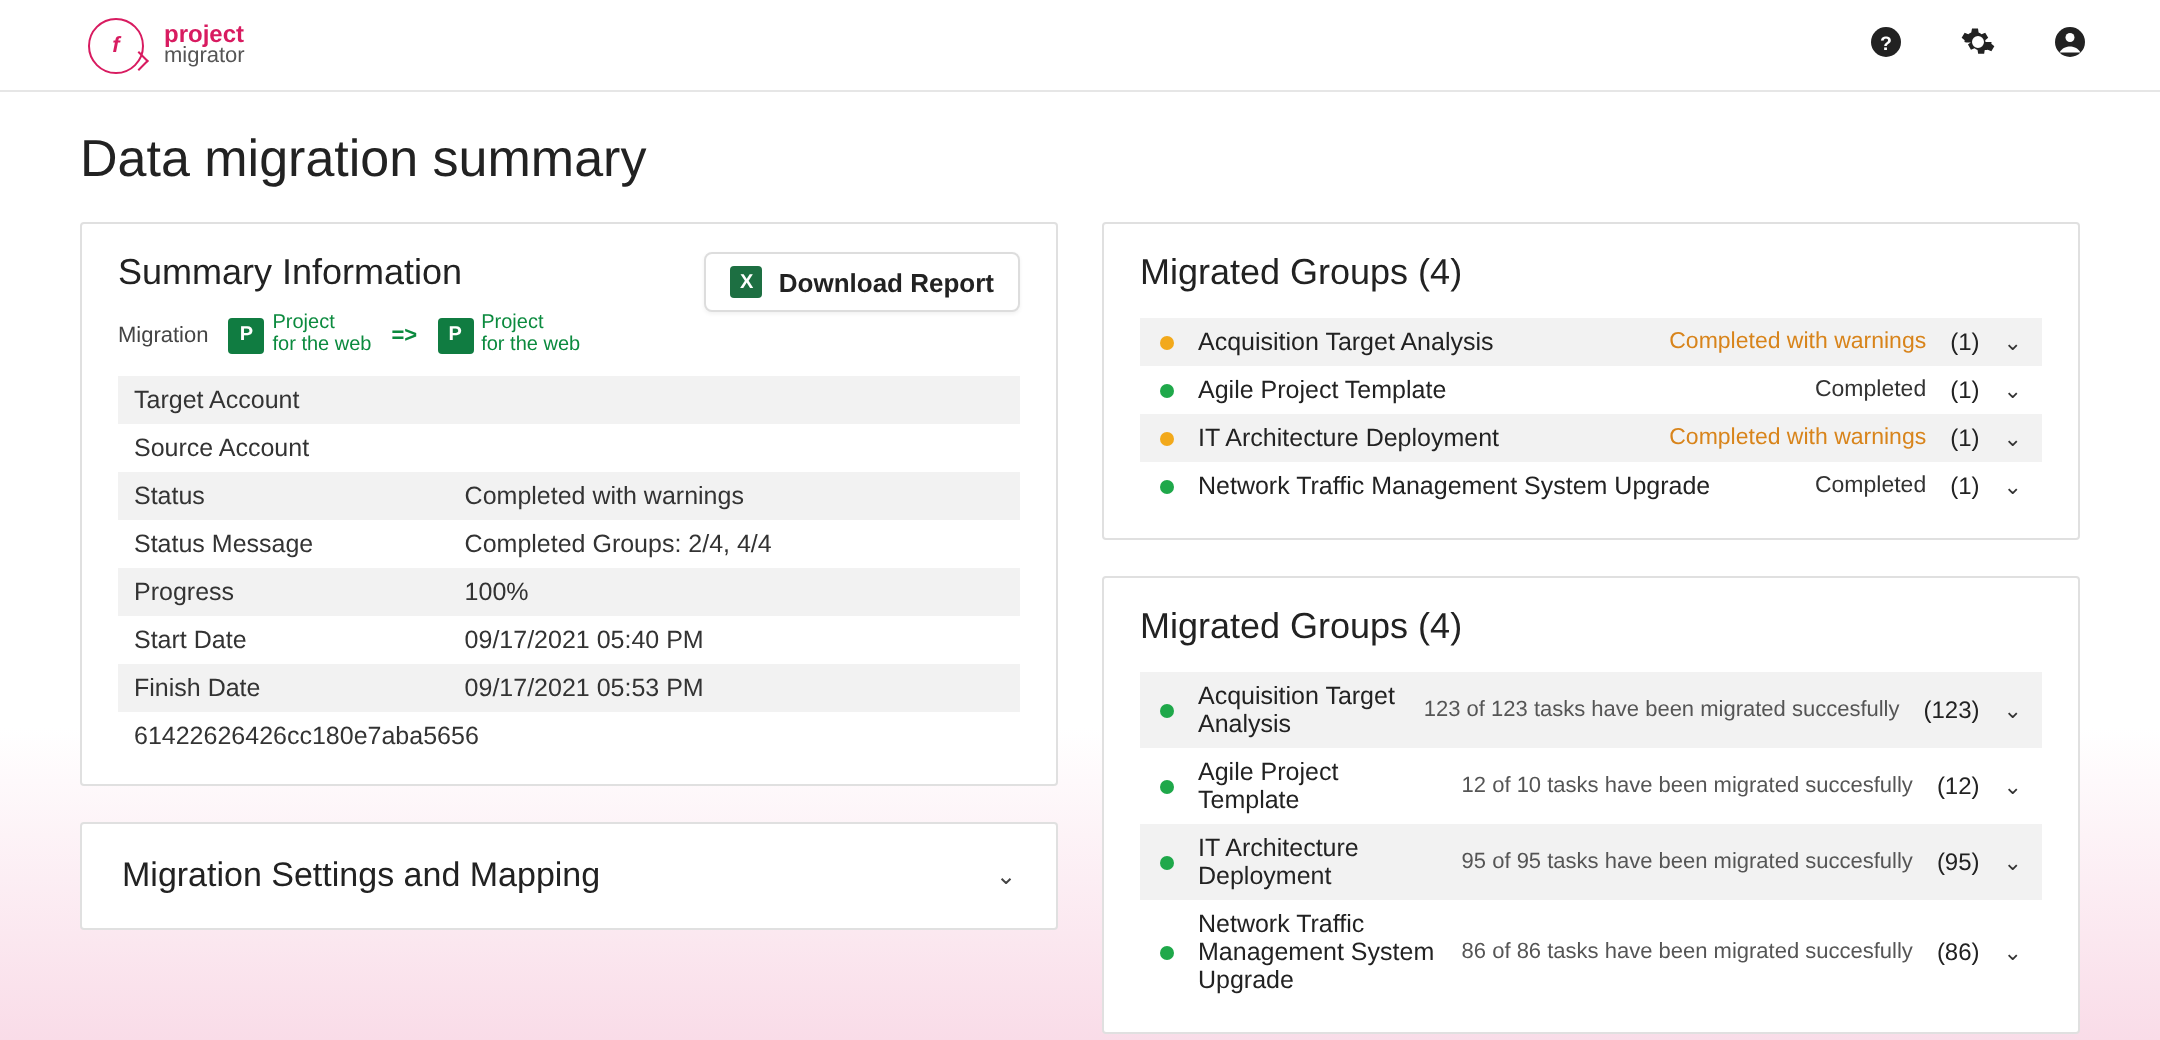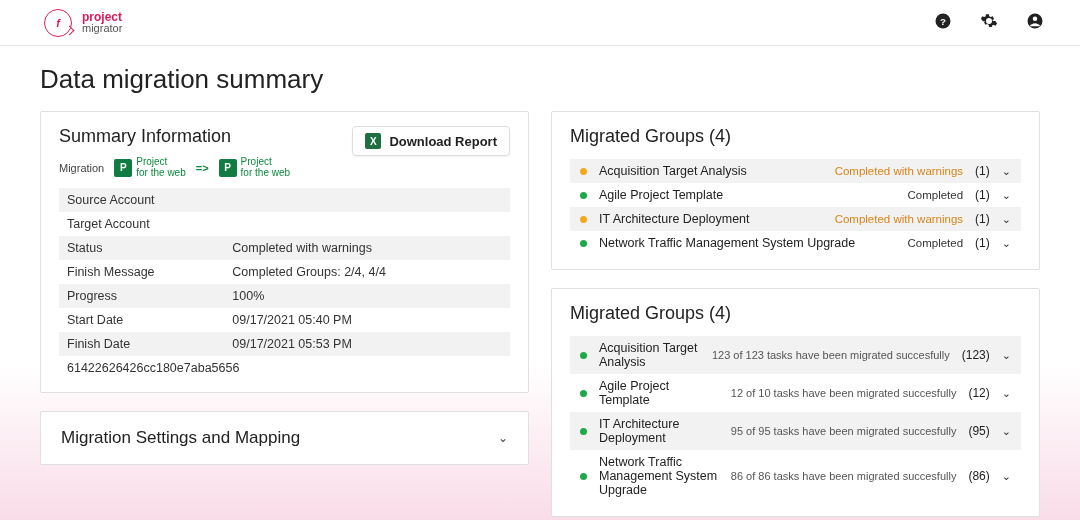--- a/index.html
+++ b/index.html
@@ -174,33 +174,33 @@
               </div>
             </div>
             <button class="dl-btn">
               <span class="excel-icon">X</span>
               <span>Download Report</span>
             </button>
           </div>
 
           <div class="kv">
             <div class="kv-row">
+                <div class="kv-label">Target Account</div>
+                <div class="kv-val"></div>
+              </div>
+            <div class="kv-row">
                 <div class="kv-label">Source Account</div>
                 <div class="kv-val"></div>
               </div>
             <div class="kv-row">
-                <div class="kv-label">Target Account</div>
-                <div class="kv-val"></div>
-              </div>
-            <div class="kv-row">
                 <div class="kv-label">Status</div>
                 <div class="kv-val">Completed with warnings</div>
               </div>
             <div class="kv-row">
-                <div class="kv-label">Finish Message</div>
+                <div class="kv-label">Status Message</div>
                 <div class="kv-val">Completed Groups: 2/4, 4/4</div>
               </div>
             <div class="kv-row">
                 <div class="kv-label">Progress</div>
                 <div class="kv-val">100%</div>
               </div>
             <div class="kv-row">
                 <div class="kv-label">Start Date</div>
                 <div class="kv-val">09/17/2021 05:40 PM</div>
               </div>

